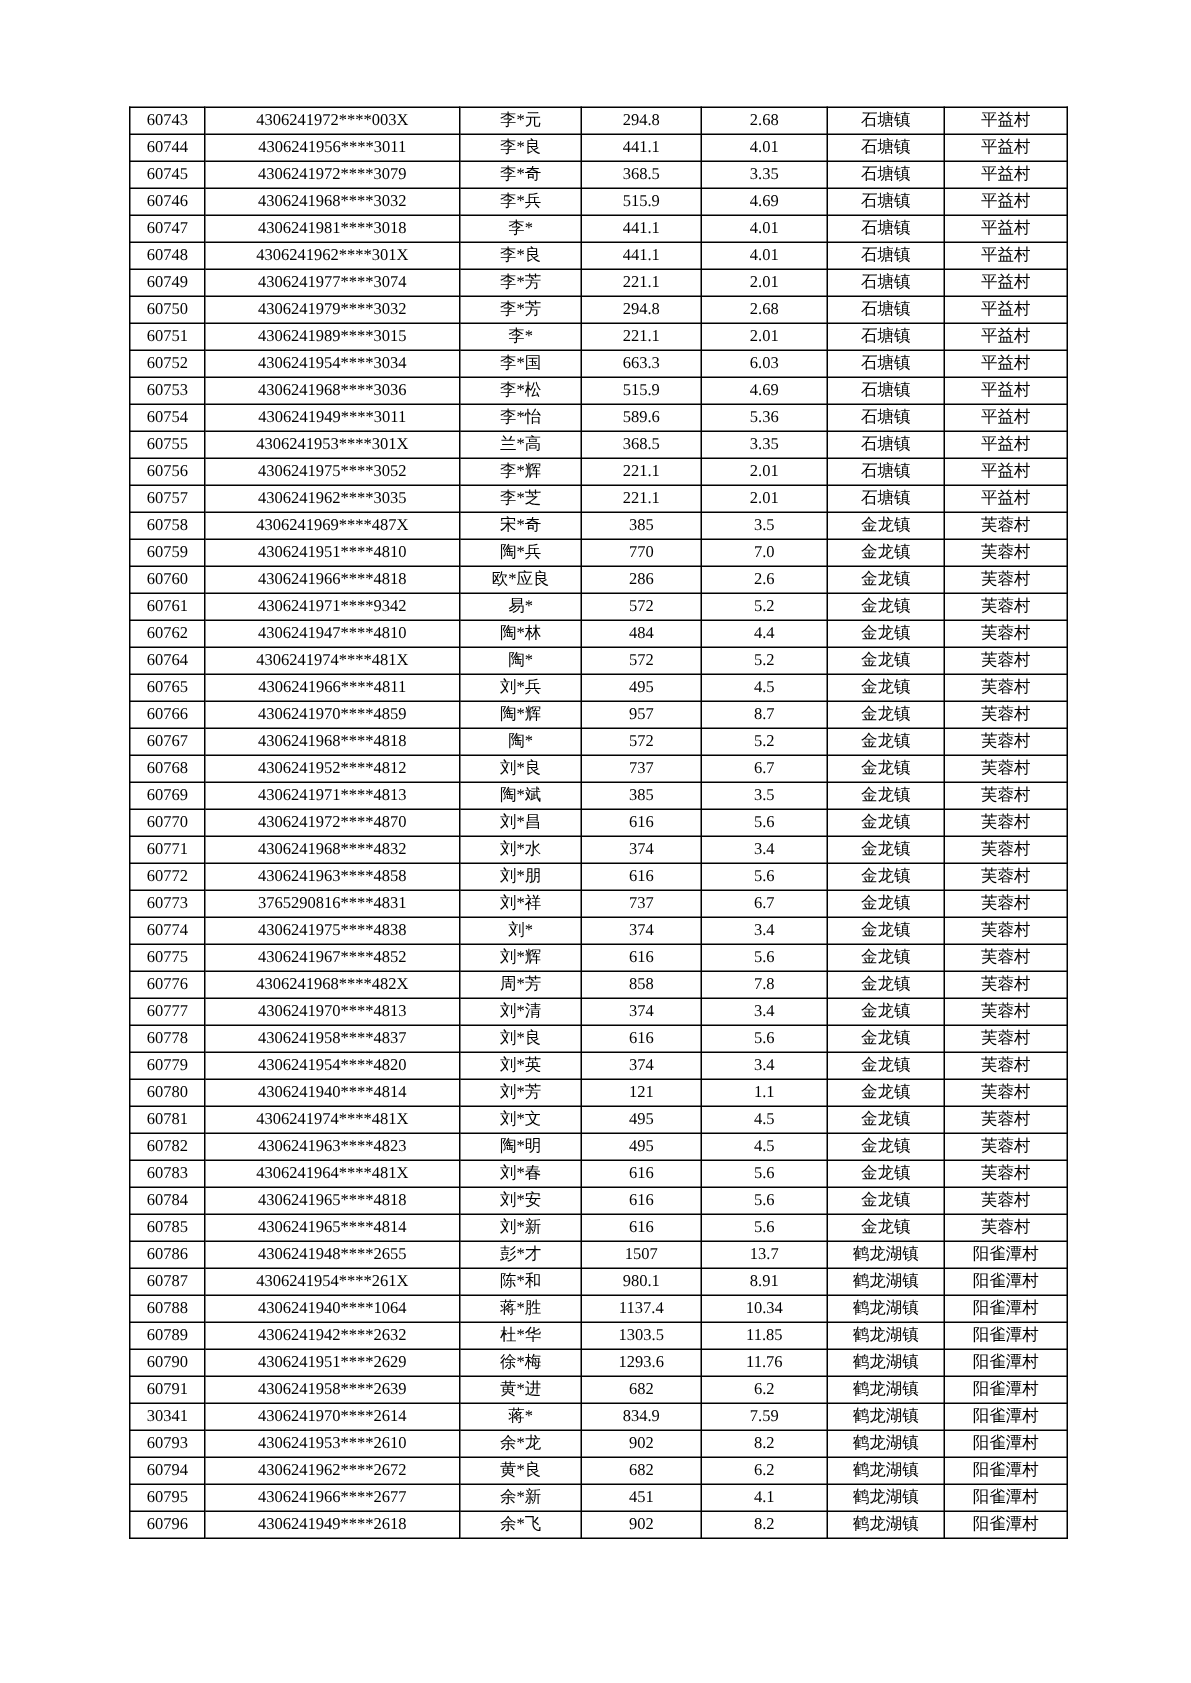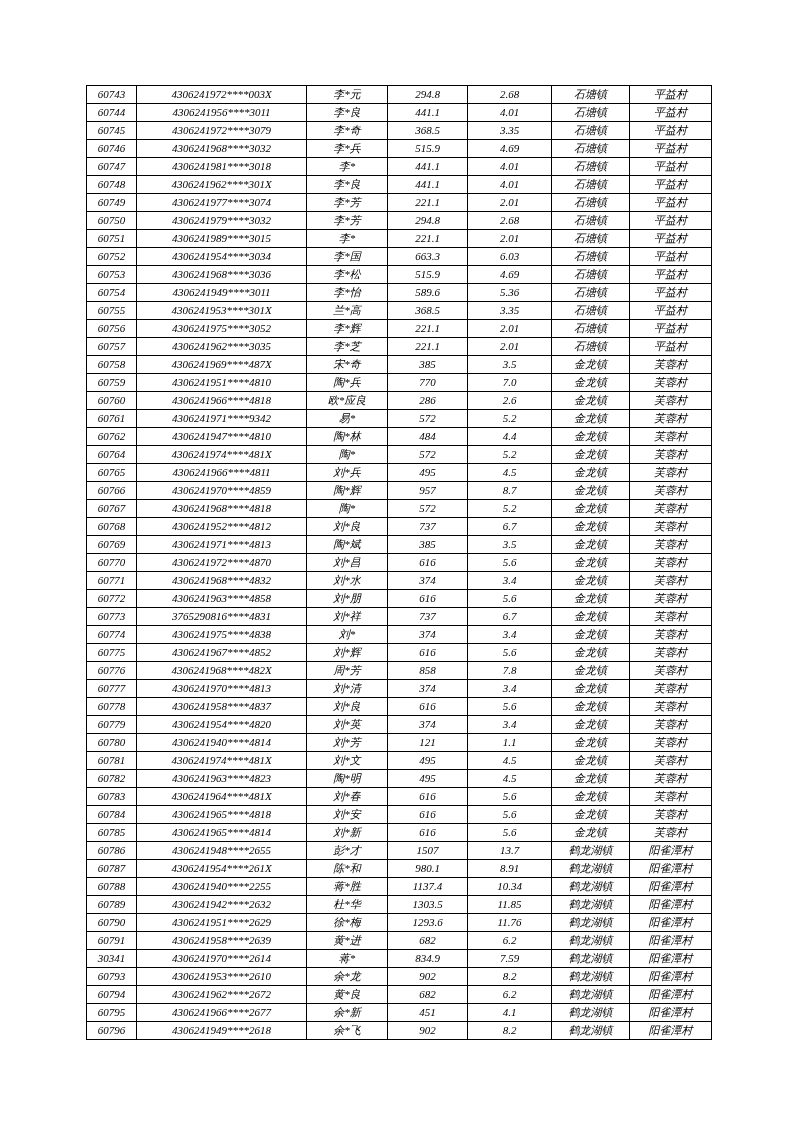--- a/index.html
+++ b/index.html
@@ -15,25 +15,24 @@
   }
   .page {
     position: relative;
     width: 794px;
     height: 1122px;
     background: #ffffff;
     overflow: hidden;
   }
   .data-table {
     position: absolute;
-    top: 85px;
+    top: 71px;
     left: 86px;
     border-collapse: collapse;
     table-layout: fixed;
-    font-style: italic;
   }
   .data-table td {
     border: 1px solid #000000;
     height: 17px;
     line-height: 17px;
     font-size: 11px;
     text-align: center;
     vertical-align: middle;
     white-space: nowrap;
     overflow: hidden;
@@ -447,21 +446,21 @@
           <td>60787</td>
           <td>4306241954****261X</td>
           <td>陈*和</td>
           <td>980.1</td>
           <td>8.91</td>
           <td>鹤龙湖镇</td>
           <td>阳雀潭村</td>
         </tr>
         <tr>
           <td>60788</td>
-          <td>4306241940****2255</td>
+          <td>4306241940****1064</td>
           <td>蒋*胜</td>
           <td>1137.4</td>
           <td>10.34</td>
           <td>鹤龙湖镇</td>
           <td>阳雀潭村</td>
         </tr>
         <tr>
           <td>60789</td>
           <td>4306241942****2632</td>
           <td>杜*华</td>

